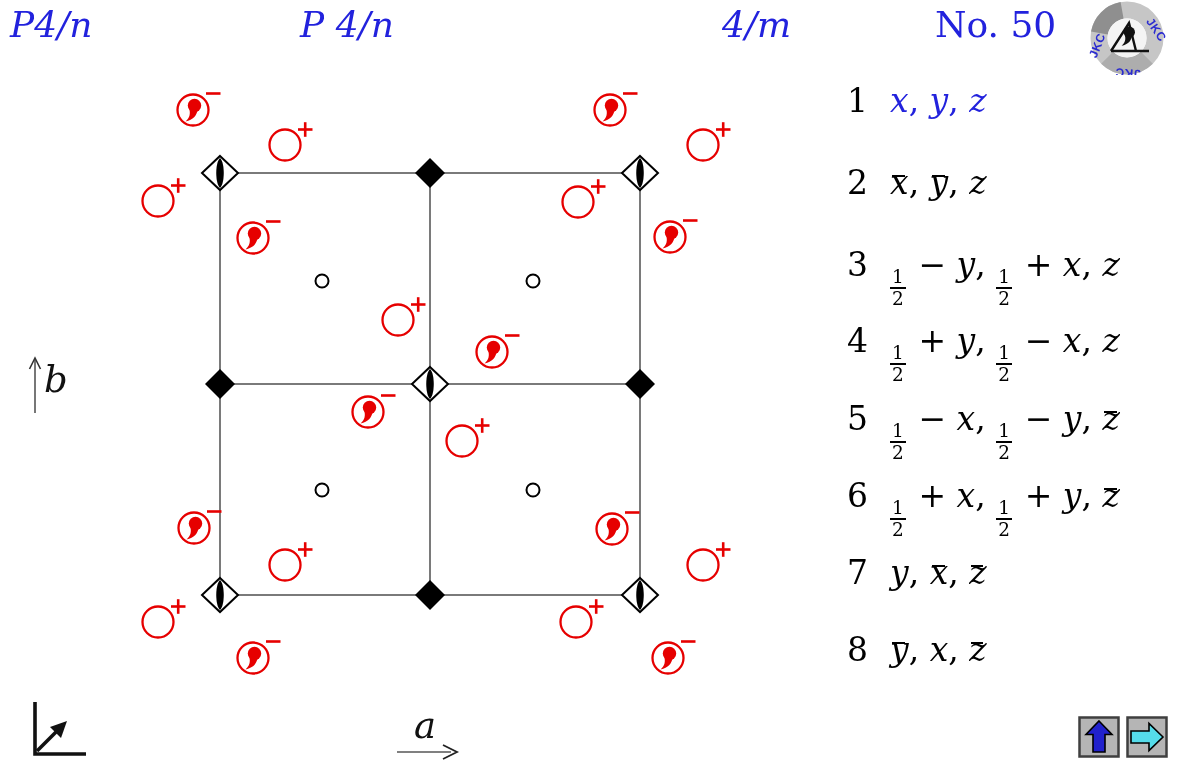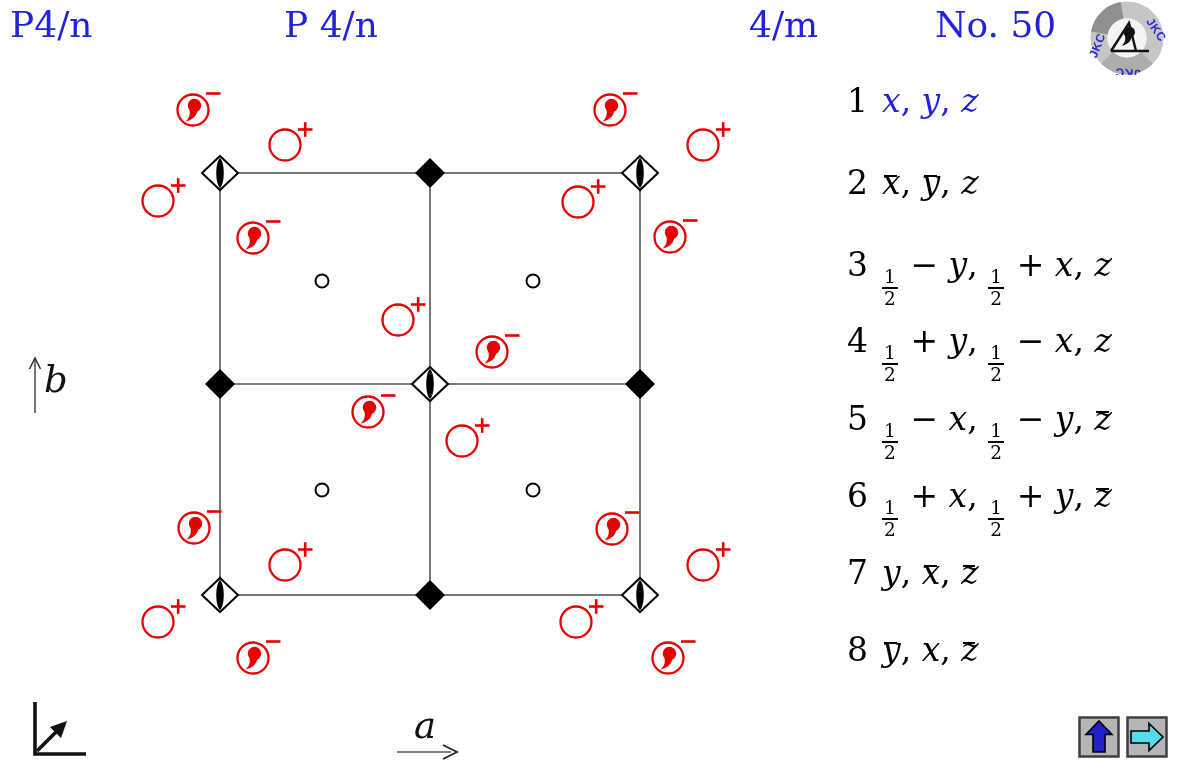--- a/index.html
+++ b/index.html
@@ -1,26 +1,26 @@
 <!DOCTYPE html>
 <html><head>
 <meta charset="utf-8">
 <style>
   html,body{margin:0;padding:0}
   body{width:1180px;height:770px;position:relative;background:#fff;
        font-family:"DejaVu Serif","Liberation Serif",serif;overflow:hidden}
   .hdr{position:absolute;top:4px;font-size:36px;color:#2222dd;white-space:pre}
-  .it{}
+  .it{font-style:italic}
   #diagram{position:absolute;left:0;top:0}
   #b-label{position:absolute;left:44px;top:358px;font-size:37px;font-style:italic;color:#111}
   #a-label{position:absolute;left:414px;top:704px;font-size:37px;font-style:italic;color:#111}
   #positions{position:absolute;left:836px;top:0;width:344px;height:770px}
   .pos-row{position:absolute;left:0;display:flex;align-items:baseline;font-size:33px;color:#000;cursor:pointer}
   .pos-num{flex:0 0 32px;width:32px;text-align:right}
-  .pos-expr{margin-left:14px}
+  .pos-expr{margin-left:22px}
   .pos-expr span{white-space:pre}
   .pos-row.hl .pos-expr{color:#2222dd}
   .tok-v{font-style:italic}
   .tok-t{font-style:normal}
   .tok-bar{position:relative;display:inline-block}
   .tok-bar::before{content:"";position:absolute;top:0.36em;left:0.06em;right:0.1em;height:2px;background:#000}
   .frac{display:inline-flex;flex-direction:column;align-items:center;font-size:0.56em;
         line-height:1.08;vertical-align:-0.40em;font-style:normal;margin-right:0.12em}
   .frac .num{padding:0 2px}
   .frac .den{border-top:2px solid #000;padding:0 2px}
@@ -28,22 +28,22 @@
   .logo-txt{font-family:"Liberation Sans",sans-serif;font-weight:bold;font-size:12px;
             fill:#2b2bd0;letter-spacing:0.5px}
   .navbtn{position:absolute;top:716px;width:42px;height:42px;cursor:pointer}
   #btn-up{left:1078px}
   #btn-next{left:1126px}
 </style>
 </head>
 <body>
 
 <div class="hdr it" style="left:10px">P4/n</div>
-<div class="hdr it" style="left:284px">P 4/n</div>
-<div class="hdr it" style="left:749px">4/m</div>
+<div class="hdr it" style="left:300px">P 4/n</div>
+<div class="hdr it" style="left:722px">4/m</div>
 <div class="hdr" style="left:935px">No. 50</div>
 
 <svg id="logo" width="78" height="74" viewBox="0 0 78 74">
   <g transform="translate(39,37)">
     <circle cx="0" cy="0" r="28" fill="none" stroke="#c6c6c6" stroke-width="17"></circle>
     <path d="M -27.6,-4.9 A 28,28 0 0 1 -4.9,-27.6" stroke="#8f8f8f" stroke-width="17" fill="none"></path>
     <path d="M -19.8,19.8 A 28,28 0 0 0 19.8,19.8" stroke="#adadad" stroke-width="17" fill="none"></path>
     <circle cx="0" cy="0" r="19.5" fill="#f4f4f4"></circle>
     <path d="M -16,13 L 2,-15 L 9,13 M -16,13 L 22,13" stroke="#111" stroke-width="2.4" fill="none"></path>
     <g transform="translate(1,-2) scale(0.85)" fill="#111">

